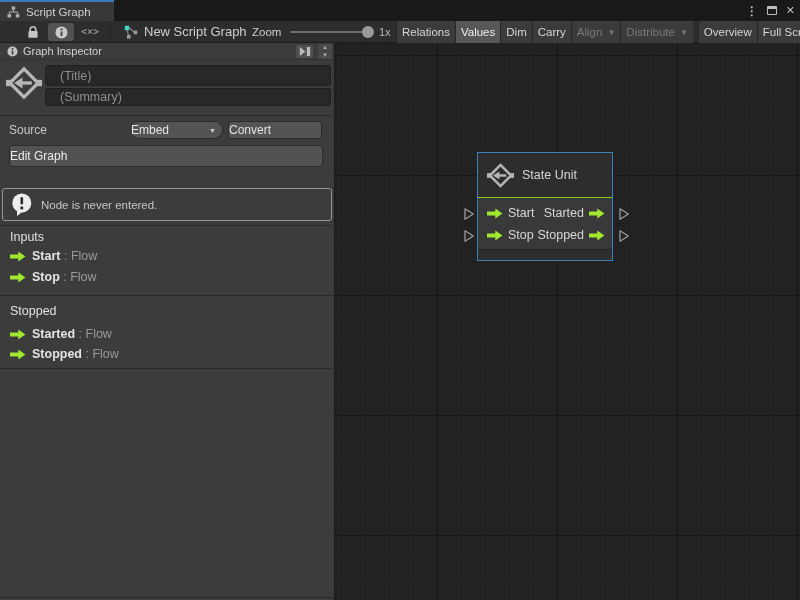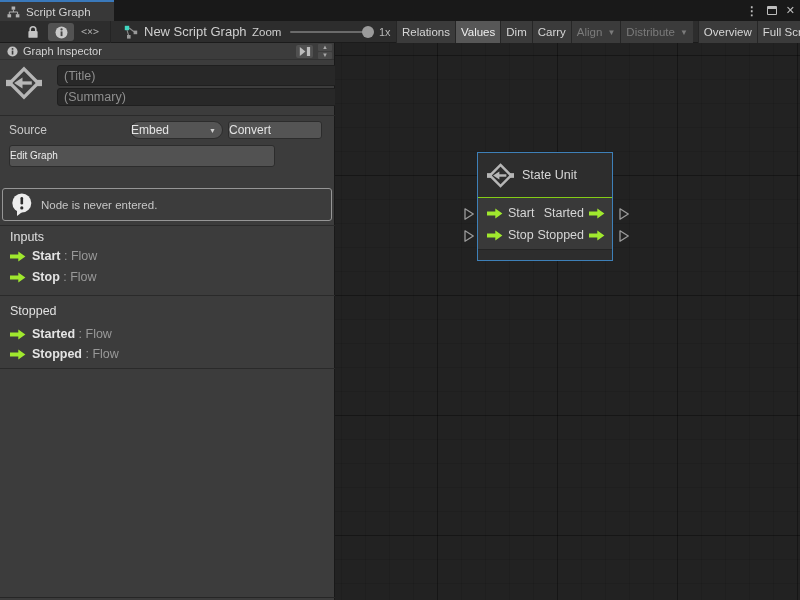--- a/index.html
+++ b/index.html
@@ -46,34 +46,34 @@
   .ph-info { position:absolute; left:7px; top:3px; }
   .ph-title { position:absolute; left:23px; top:0; line-height:17px; font-size:11px; color:#d2d2d2; }
   .ph-dock { position:absolute; left:296px; top:2px; width:17px; height:13px; background:#505050; border-radius:2px;
              display:flex; align-items:center; justify-content:center; }
   .ph-arrows { position:absolute; left:318px; top:1px; width:14px; }
   .ph-arrow { display:block; width:14px; height:7px; line-height:7px; text-align:center; font-size:6px; color:#a8a8a8;
               background:#4a4a4a; margin-bottom:1px; border-radius:1px; }
 
   .insp-stateicon { position:absolute; left:6px; top:22px; }
   .insp-field { position:absolute; left:45px; width:286px; background:#282828; border:1px solid #1f1f1f; border-radius:3px;
-                color:#cccccc; font-size:12.5px; padding:0 6px; outline:none; font-family:"Liberation Sans", sans-serif;margin-left:12px; }
+                color:#cccccc; font-size:12.5px; padding:0 14px; outline:none; font-family:"Liberation Sans", sans-serif; }
   .insp-field::placeholder { color:#8f8f8f; opacity:1; }
   .field-title { top:22px; height:21px; }
   .field-summary { top:45px; height:18px; }
 
   .sep { position:absolute; left:0; width:335px; height:1px; background:#2a2a2a; }
 
   .src-label { position:absolute; left:9px; top:78px; height:18px; line-height:18px; font-size:12px; color:#c8c8c8; }
   .dropdown { position:absolute; left:130px; top:78px; width:93px; height:18px; background:#545454; border:1px solid #2c2c2c;
               border-radius:9px; font-size:12px; color:#e4e4e4; line-height:16px; }
   .dropdown .dd-arrow { position:absolute; right:6px; top:1px; font-size:7px; color:#d0d0d0; }
   .btn { background:#545454; border:1px solid #2c2c2c; border-radius:3px; color:#e4e4e4; text-align:left; }
   .btn-convert { position:absolute; left:228px; top:78px; width:94px; height:18px; font-size:12px; line-height:16px; }
-  .btn-edit { position:absolute; left:9px; top:102px; width:266px; height:22px; font-size:10px; line-height:20px; color:#ececec; background:#525252; }
+  .btn-edit { position:absolute; left:9px; top:102px; width:314px; height:22px; font-size:12px; line-height:20px; color:#ececec; background:#525252; }
 
   .warnbox { position:absolute; left:2px; top:145px; width:330px; height:33px; border:1px solid #969696; border-radius:3px;
              background:#3c3c3c; }
   .warn-icon { position:absolute; left:8px; top:4px; }
   .warn-text { position:absolute; left:38px; top:0; height:33px; line-height:33px; font-size:11.5px; color:#c6c6c6; }
 
   .sec-title { position:absolute; left:10px; font-size:12.5px; color:#e0e0e0; }
   .port-row { position:absolute; left:0; width:335px; height:16px; display:flex; align-items:center; }
   .port-row svg { margin-left:10px; flex:none; }
   .port-text { margin-left:6px; font-size:12.5px; color:#999999; white-space:pre; }

